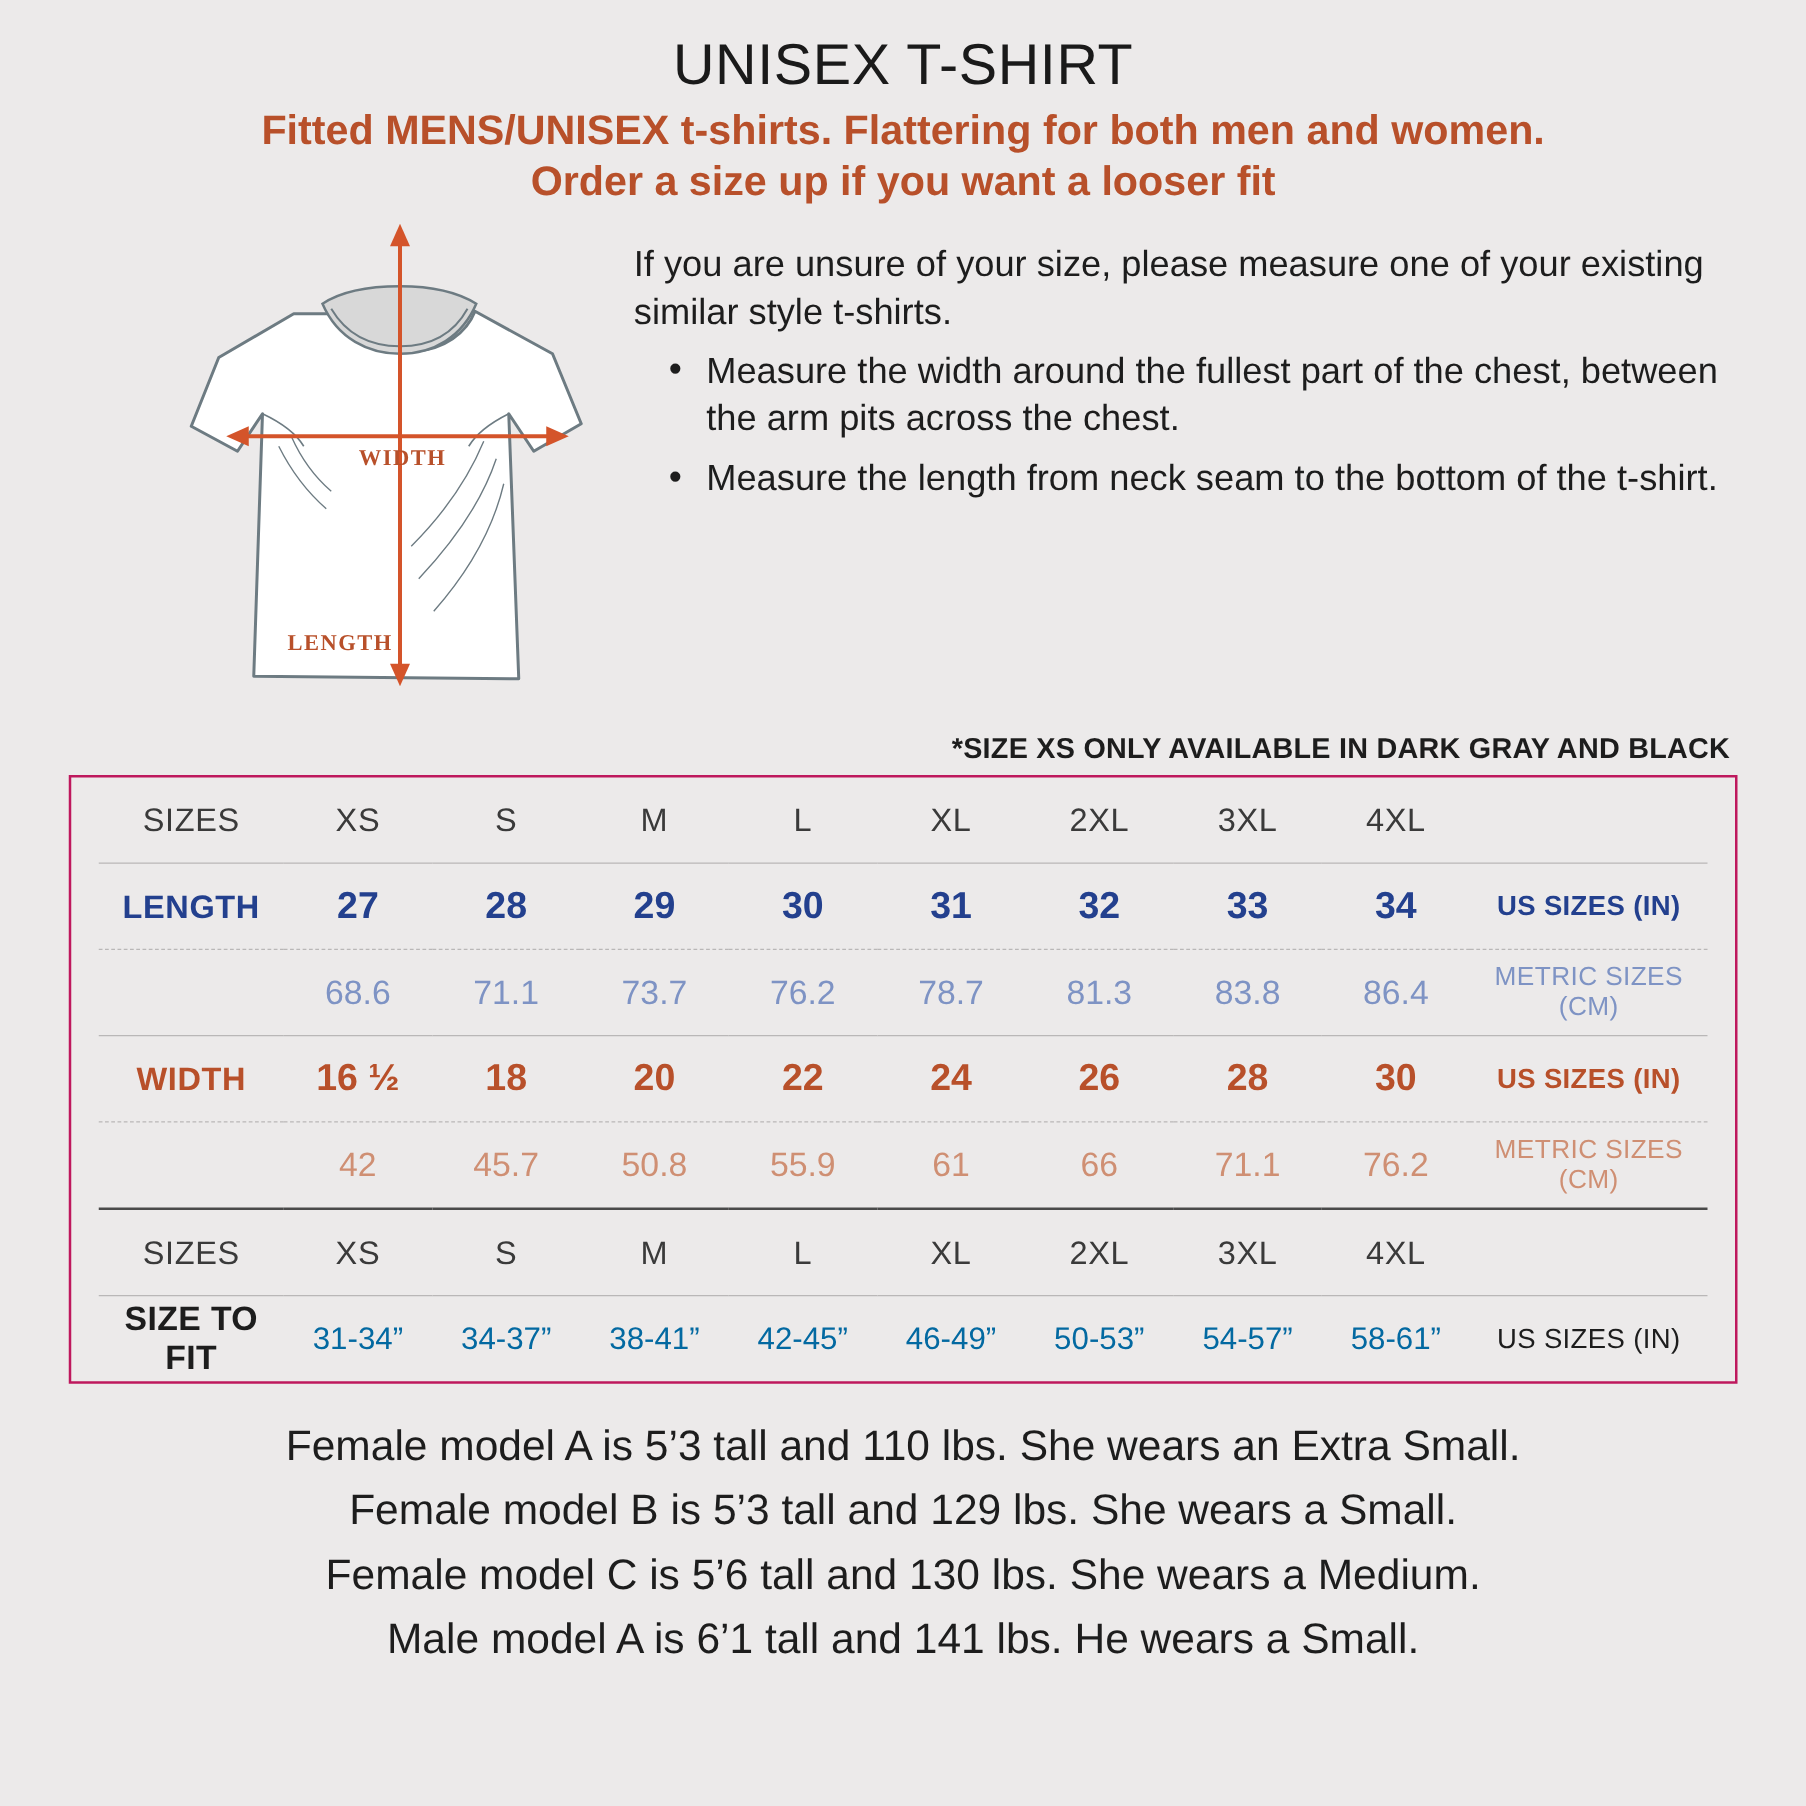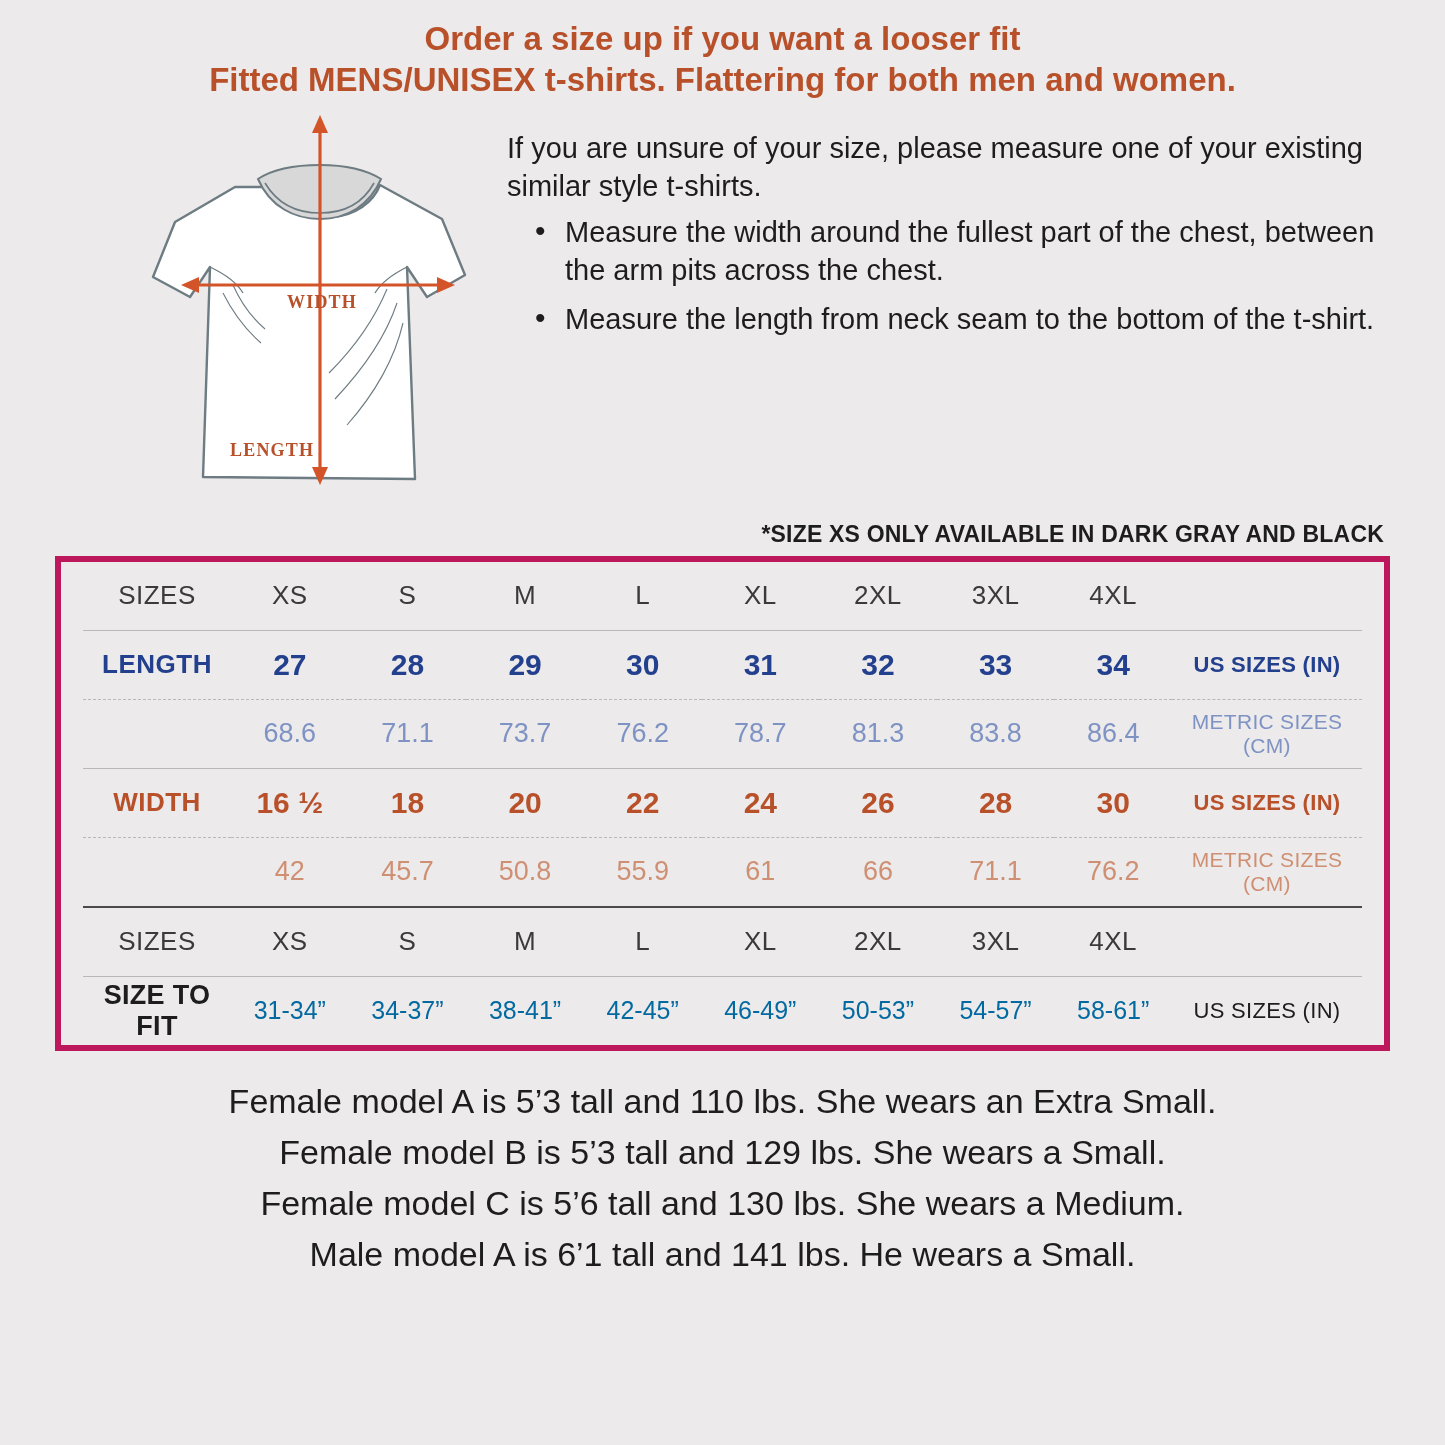--- a/index.html
+++ b/index.html
@@ -116,21 +116,21 @@
     text-align: right;
     font-size: 23px;
     font-weight: bold;
     letter-spacing: 0.2px;
     color: #1d1d1d;
     margin: 4px 6px 8px 0;
   }
 
   
   .table-box {
-    border: 6px solid #be185d;
+    border: 2px solid #be185d;
     background: transparent;
     padding: 0 22px;
   }
   table.size-table {
     width: 100%;
     border-collapse: collapse;
     table-layout: fixed;
   }
   table.size-table td {
     text-align: center;
@@ -229,23 +229,24 @@
     font-size: 34px;
     line-height: 1.42;
     color: #1d1d1d;
   }
 </style>
 </head>
 <body>
 
 <div class="page">
 
+  <h1 class="main-title">UNISEX T-SHIRT</h1>
   <div class="subtitle">
+    <div>Fitted MENS/UNISEX t-shirts. Flattering for both men and women.</div>
     <div>Order a size up if you want a looser fit</div>
-    <div>Fitted MENS/UNISEX t-shirts. Flattering for both men and women.</div>
   </div>
 
   <div class="middle">
 
     <div class="shirt-wrap">
       <svg class="shirt-svg" width="400" height="400" viewBox="0 0 400 400">
 
         <path d="M120 80 L60 115 L38 170 L75 190 L95 160 L88 370 L300 372 L292 160 L312 190 L350 168 L327 112 L265 78
                  C258 96 240 108 218 110 C195 112 175 100 168 80 Z" fill="#ffffff" stroke="#6d7b82" stroke-width="2.4" stroke-linejoin="round"></path>
 

